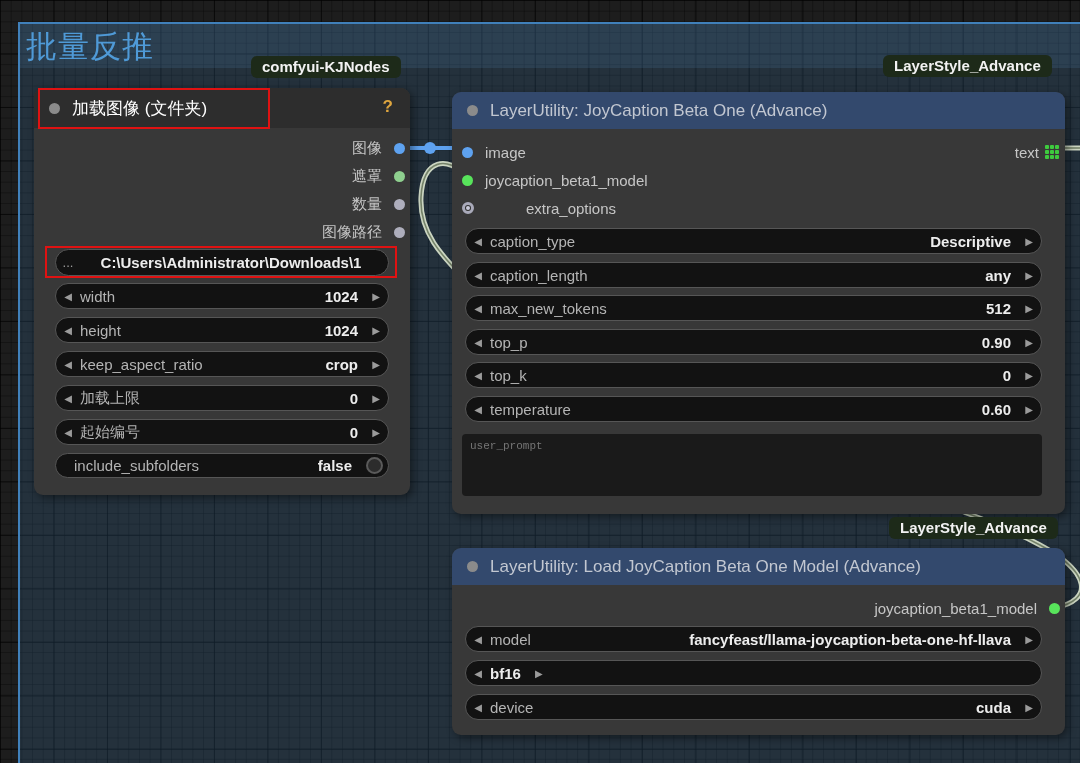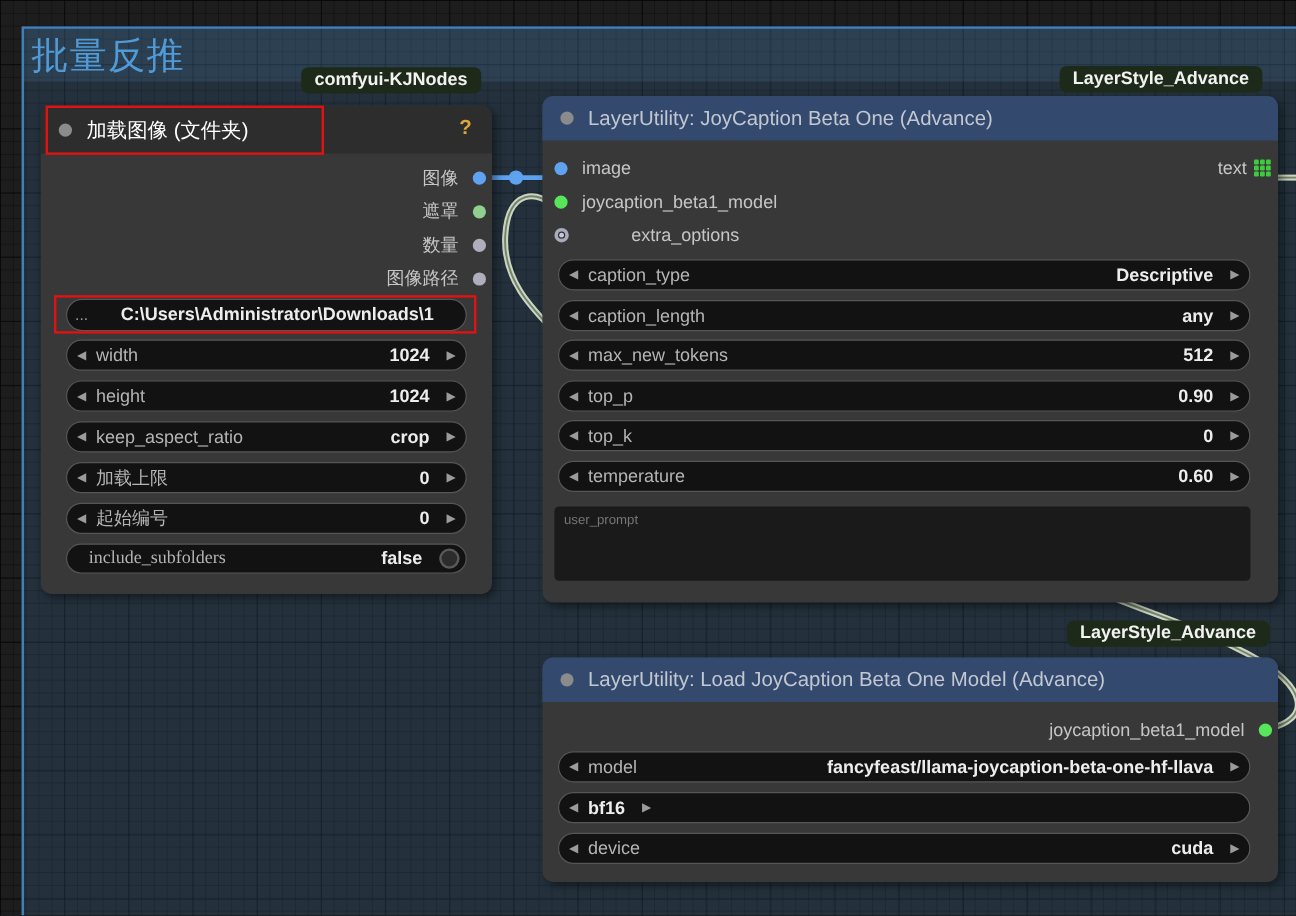--- a/index.html
+++ b/index.html
@@ -73,35 +73,35 @@
     background:var(--pill-bg);border:1px solid var(--pill-border);
     display:flex;align-items:center;font-size:15px;
   }
   .pill .arr{font-size:10px;color:#9b9b9b;width:24px;text-align:center;flex:none;cursor:pointer;}
   .pill .lbl{color:var(--label-gray);flex:1;white-space:nowrap;overflow:hidden;}
   .pill .val{color:var(--value-white);font-weight:bold;text-align:left;white-space:nowrap;}
   .pill .val{margin-right:6px;}
   .toggle-knob{width:17px;height:17px;border-radius:50%;background:#2c2c2c;border:2px solid #5a5a5a;flex:none;margin:0 5px 0 8px;}
   .textarea-widget{
     position:absolute;background:#1a1a1a;border-radius:4px;border:none;resize:none;
-    font-family:Liberation Sans, sans-serif;font-size:11px;color:#9a9a9a;
+    font-family:Liberation Mono, monospace;font-size:11px;color:#9a9a9a;
     padding:6px 8px;outline:none;
   }
   .textarea-widget::placeholder{color:#757575;}
   
   .badge{
     position:absolute;z-index:4;background:var(--color-badge,#1d2a19);
     color:#f2f2f2;font-weight:bold;font-size:15px;
     padding:2px 11px 3px;border-radius:6px;white-space:nowrap;
   }
   
   .red-rect{position:absolute;border:2px solid var(--color-annotation,#e01212);z-index:5;}
   
   #node-load-image{left:34px;top:88px;width:376px;height:407px;}
-  #node-joycaption{left:452px;top:80px;width:613px;height:422px;}
+  #node-joycaption{left:452px;top:92px;width:613px;height:422px;}
   #node-load-model{left:452px;top:548px;width:613px;height:187px;}
 </style>
 </head>
 <body>
 
 <div id="canvas">
 
   <div class="group">
     <div class="group-titleband"></div>
     <div class="group-title">批量反推</div>
@@ -172,21 +172,21 @@
       <span class="val">0</span>
       <span class="arr">▶</span>
     </div>
     <div class="pill" style="top:331px;left:21px;width:334px;">
       <span class="arr">◀</span>
       <span class="lbl">起始编号</span>
       <span class="val">0</span>
       <span class="arr">▶</span>
     </div>
     <div class="pill" style="top:365px;left:21px;width:334px;height:25px;">
-      <span class="lbl" style="margin-left:18px;font-family:Liberation Serif, serif;">include_subfolders</span>
+      <span class="lbl" style="margin-left:18px;">include_subfolders</span>
       <span class="val">false</span>
       <span class="toggle-knob"></span>
     </div>
   </div>
 
   <div class="node" id="node-joycaption">
     <div class="node-header hdr-blue">
       <span class="collapse-dot"></span>
       <span class="node-title">LayerUtility: JoyCaption Beta One (Advance)</span>
     </div>

